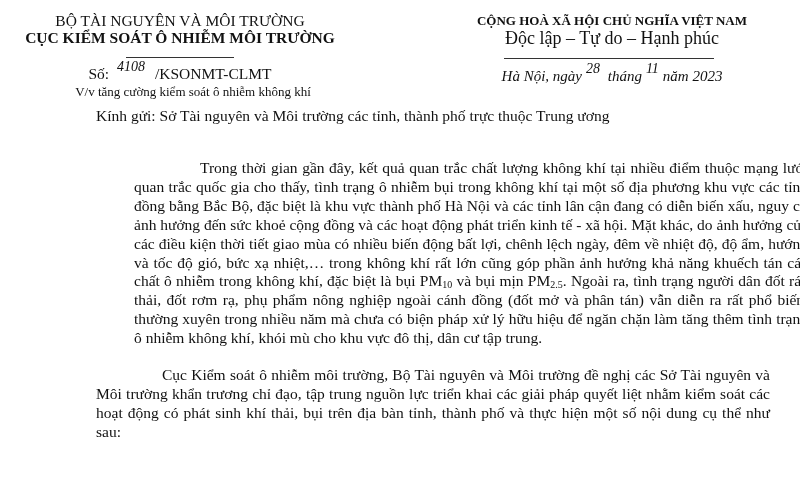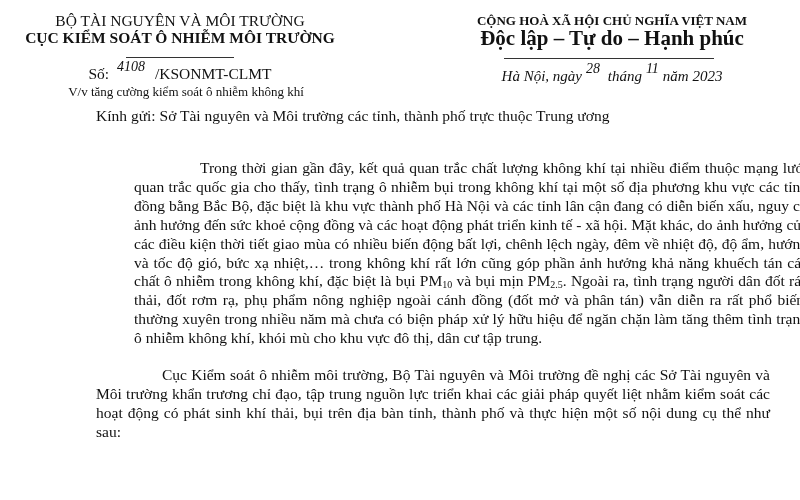--- a/index.html
+++ b/index.html
@@ -5,24 +5,24 @@
   html, body { margin:0; padding:0; background:#ffffff; }
   body { width:800px; height:500px; overflow:hidden; position:relative;
          font-family:"Liberation Serif", "DejaVu Serif", serif; color:#111; }
   .abs { position:absolute; }
   .center { text-align:center; white-space:nowrap; }
   .h-left1 { left:0; width:360px; top:12px; font-size:15.5px; line-height:18px; }
   .h-left2 { left:0; width:360px; top:29px; font-size:15.5px; line-height:18px; font-weight:bold; }
   .rule-left { left:126px; top:57px; width:108px; height:0; border-top:1px solid #333; }
   .so-line { left:0; width:360px; top:64px; font-size:15.5px; line-height:20px; }
   .so-num { font-style:italic; font-size:14px; position:relative; top:-8px; margin:0 6px 0 4px;text-align:center; }
-  .vv-line { left:6px; width:360px; top:84px; font-size:13px; line-height:16px; }
+  .vv-line { left:13px; width:360px; top:84px; font-size:13px; line-height:16px; }
 
   .h-right1 { left:424px; width:376px; top:12px; font-size:13px; line-height:18px; font-weight:bold; }
-  .h-right2 { left:424px; width:376px; top:29px; font-size:21px; line-height:18px; font-weight:bold; }
+  .h-right2 { left:424px; width:376px; top:29px; font-size:18px; line-height:18px; font-weight:normal; }
   .rule-right { left:504px; top:58px; width:210px; height:0; border-top:1px solid #333; }
   .date-line { left:424px; width:376px; top:66px; font-size:15px; line-height:20px; font-style:italic; }
   .sup { font-size:14px; position:relative; top:-8px; margin:0 4px; }
 
   .recipient { left:96px; top:106px; font-size:15.5px; line-height:19px; white-space:nowrap; }
 
   .para { left:96px; width:674px; font-size:15.5px; line-height:18.9px; text-align:justify; }
   .para p { margin:0; text-indent:66px; text-align:justify; }
   .p1 { top:159px;margin-left:38px; }
   .p2 { top:366px; }

